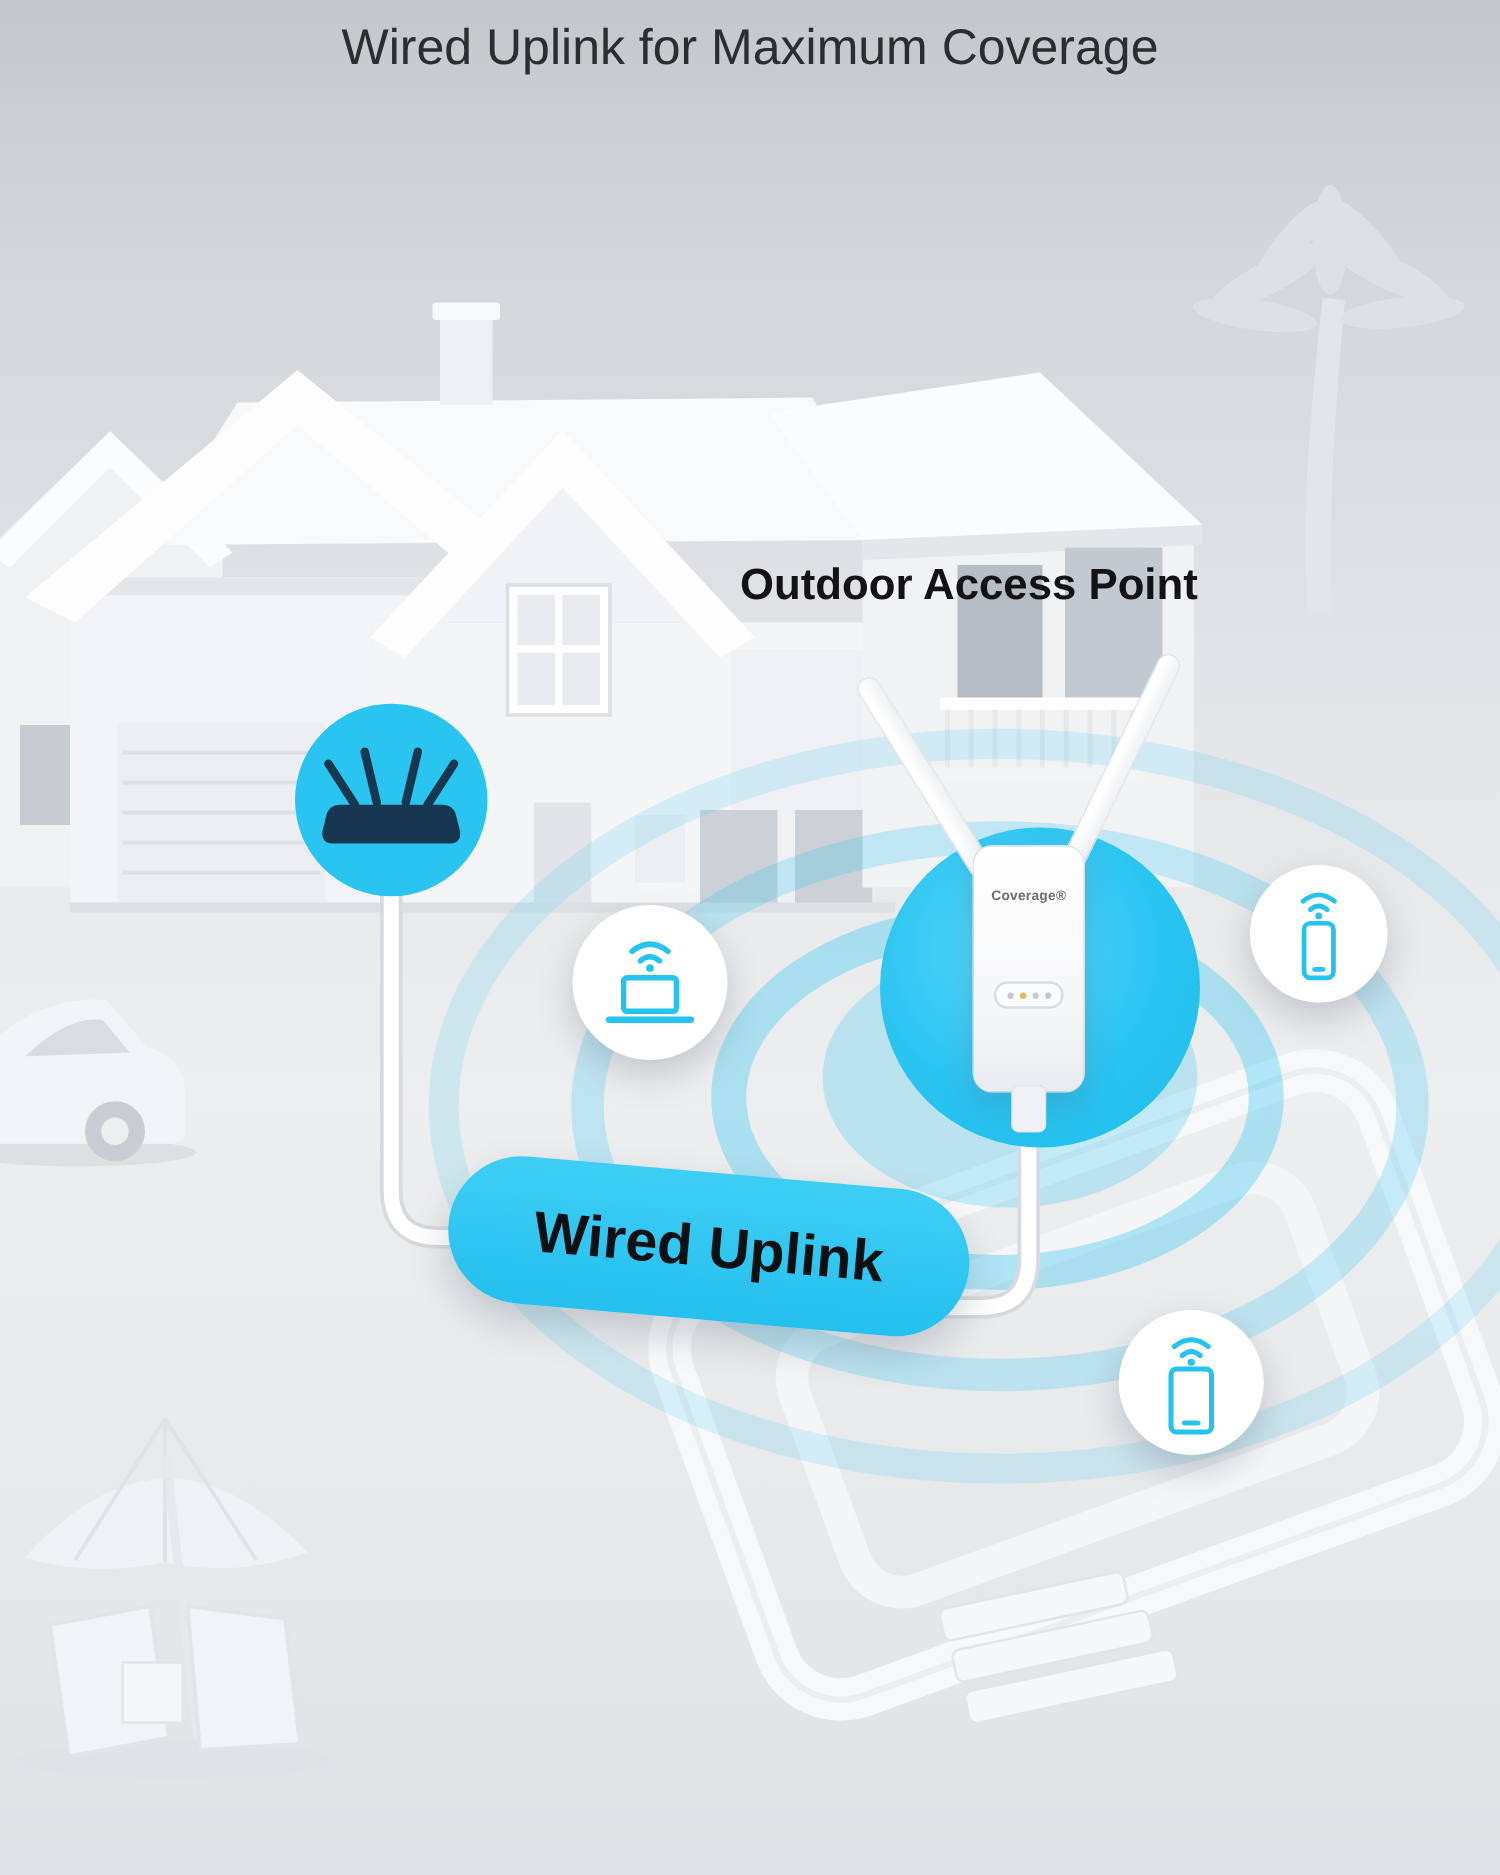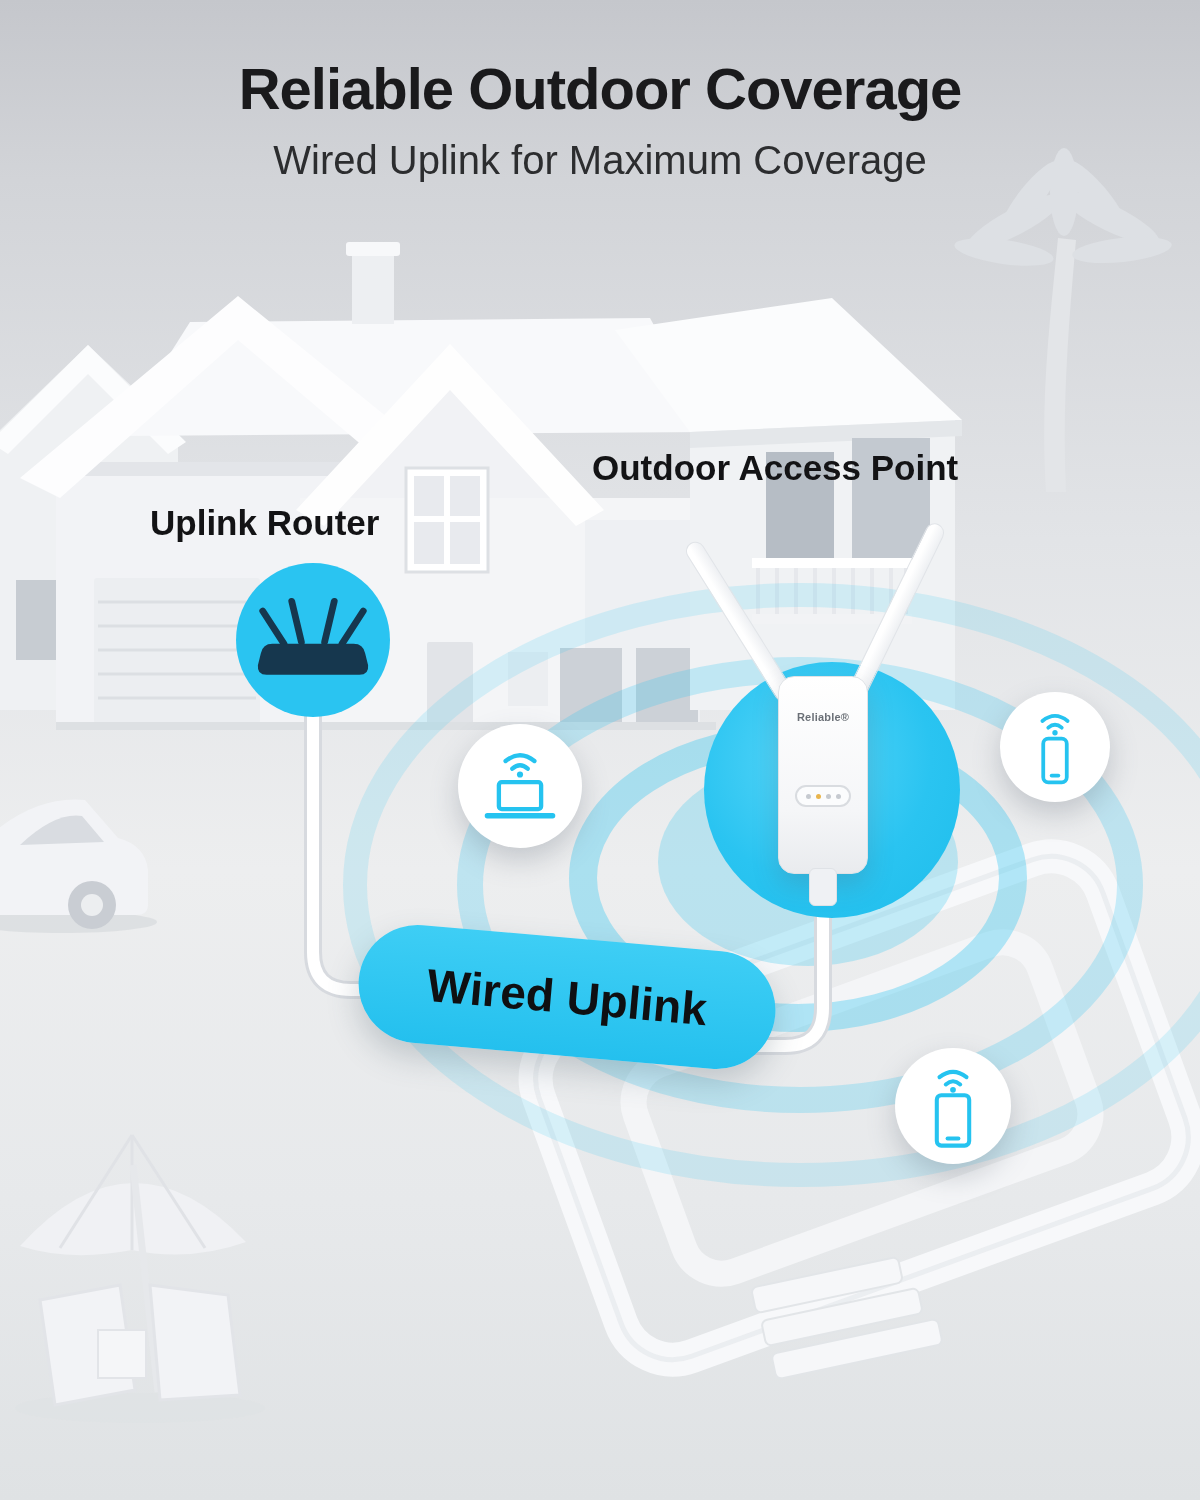--- a/index.html
+++ b/index.html
@@ -202,21 +202,21 @@
       </g>
       <path d="M18,64 L102,64 Q112,64 114,74 L117,86 Q118,96 108,96 L12,96 Q2,96 3,86 L6,74 Q8,64 18,64 Z" fill="#16374e"></path>
     </svg>
   </div>
 
   <div class="ap-halo"></div>
   <div>
     <div class="antenna antenna-left"></div>
     <div class="antenna antenna-right"></div>
     <div class="ap-body">
-      <div class="ap-brand">Reliable®</div>
+      <div class="ap-brand">Coverage®</div>
       <div class="ap-leds">
         <span class="led"></span>
         <span class="led amber"></span>
         <span class="led"></span>
         <span class="led"></span>
       </div>
     </div>
     <div class="ap-connector"></div>
   </div>
 
@@ -253,21 +253,19 @@
         <path d="M44,86 L56,86"></path>
       </g>
       <circle cx="50" cy="32" r="3.2" fill="#25c3f0"></circle>
     </svg>
   </div>
 
   <div class="pill">
     <span class="pill-text">Wired Uplink</span>
   </div>
 
-  <div class="diagram-label label-router">Uplink Router</div>
   <div class="diagram-label label-ap">Outdoor Access Point</div>
 
   <div class="header">
-    <div class="title">Reliable Outdoor Coverage</div>
     <div class="subtitle">Wired Uplink for Maximum Coverage</div>
   </div>
 
 </div>
 
 </body></html>

